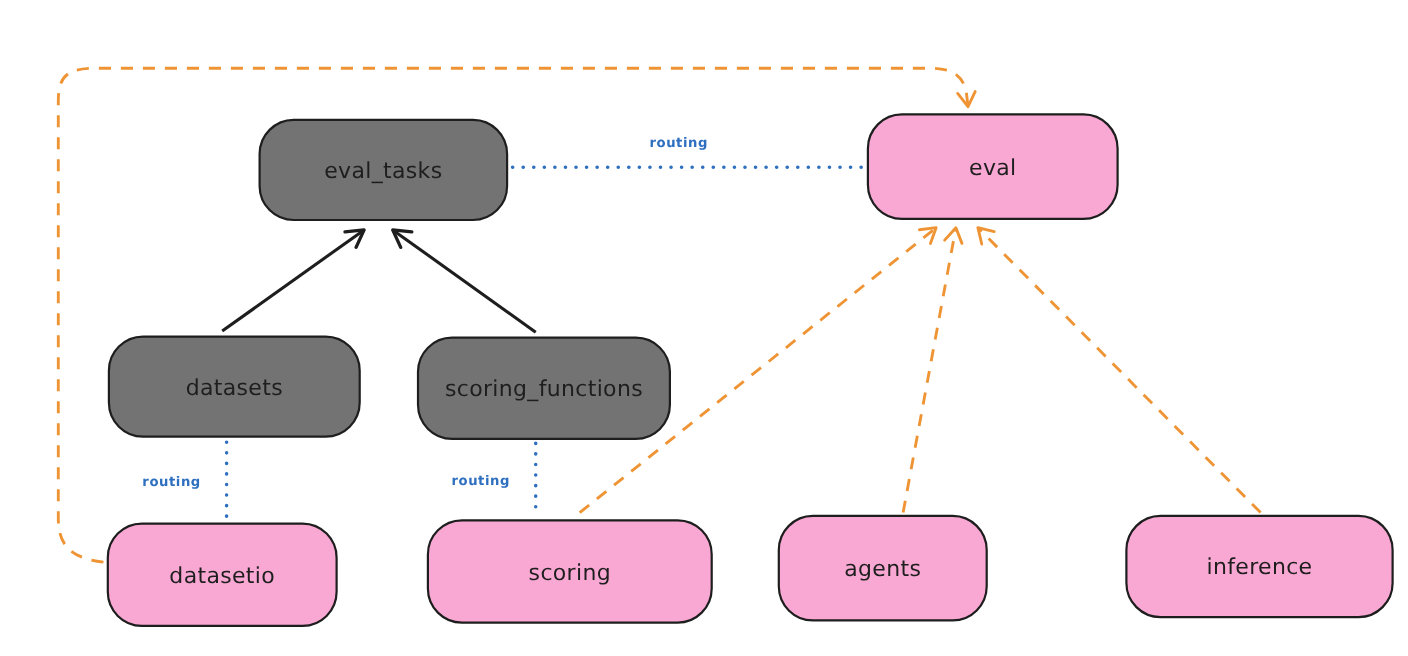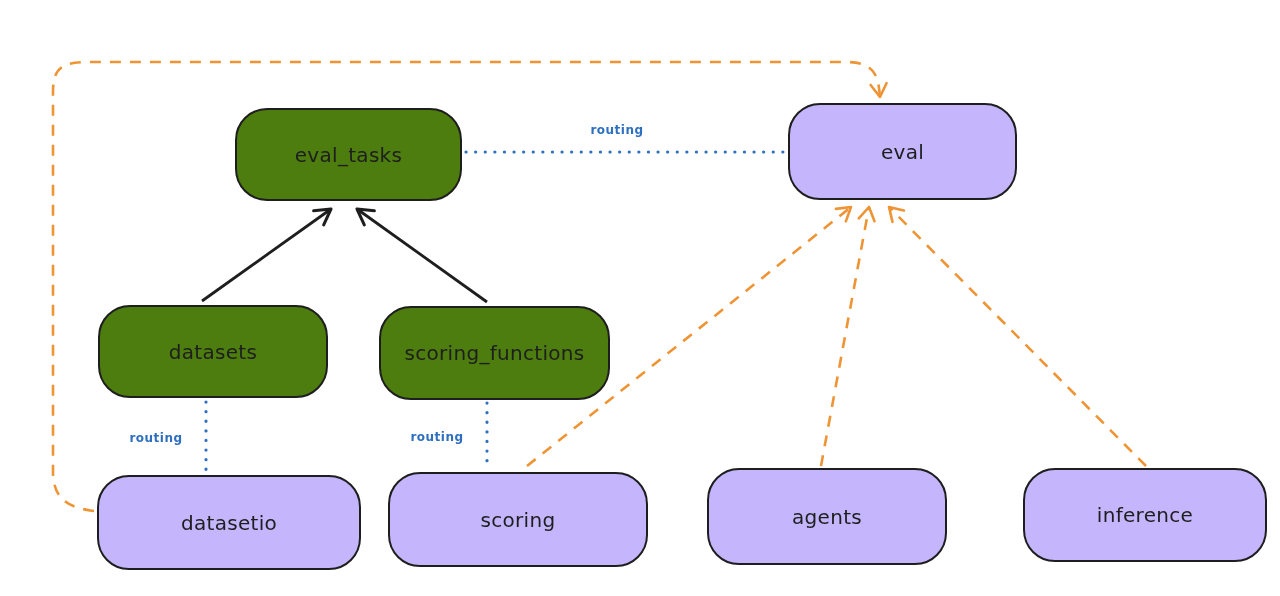--- a/index.html
+++ b/index.html
@@ -22,30 +22,30 @@
     display: flex;
     align-items: center;
     justify-content: center;
     border: 2.5px solid #1e1e1e;
     border-radius: 32px;
     font-size: 20px;
     color: #1e1e1e;
     letter-spacing: 0.3px;
     box-sizing: border-box;
   }
-  .node.blue  { background: #4d7c0f; }
-  .node.green { background: #c4b5fd; }
+  .node.blue  { background: #737373; }
+  .node.green { background: #f9a8d4; }
 
   #n-eval_tasks        { left: 235px; top: 108px; width: 227px; height: 93px; }
   #n-eval              { left: 788px; top: 103px; width: 229px; height: 97px; }
   #n-datasets          { left:  98px; top: 305px; width: 230px; height: 93px; }
   #n-scoring_functions { left: 379px; top: 306px; width: 231px; height: 94px; }
-  #n-datasetio         { left:  97px; top: 475px; width: 264px; height: 95px; }
+  #n-datasetio         { left:  97px; top: 475px; width: 210px; height: 95px; }
   #n-scoring           { left: 388px; top: 472px; width: 260px; height: 95px; }
-  #n-agents            { left: 707px; top: 468px; width: 240px; height: 97px; }
+  #n-agents            { left: 707px; top: 468px; width: 191px; height: 97px; }
   #n-inference         { left: 1023px; top: 468px; width: 244px; height: 94px; }
 
   .edge-label {
     position: absolute;
     transform: translate(-50%, -50%);
     color: #2e6fc0;
     font-size: 12px;
     font-weight: 600;
     letter-spacing: 0.5px;
     white-space: nowrap;

